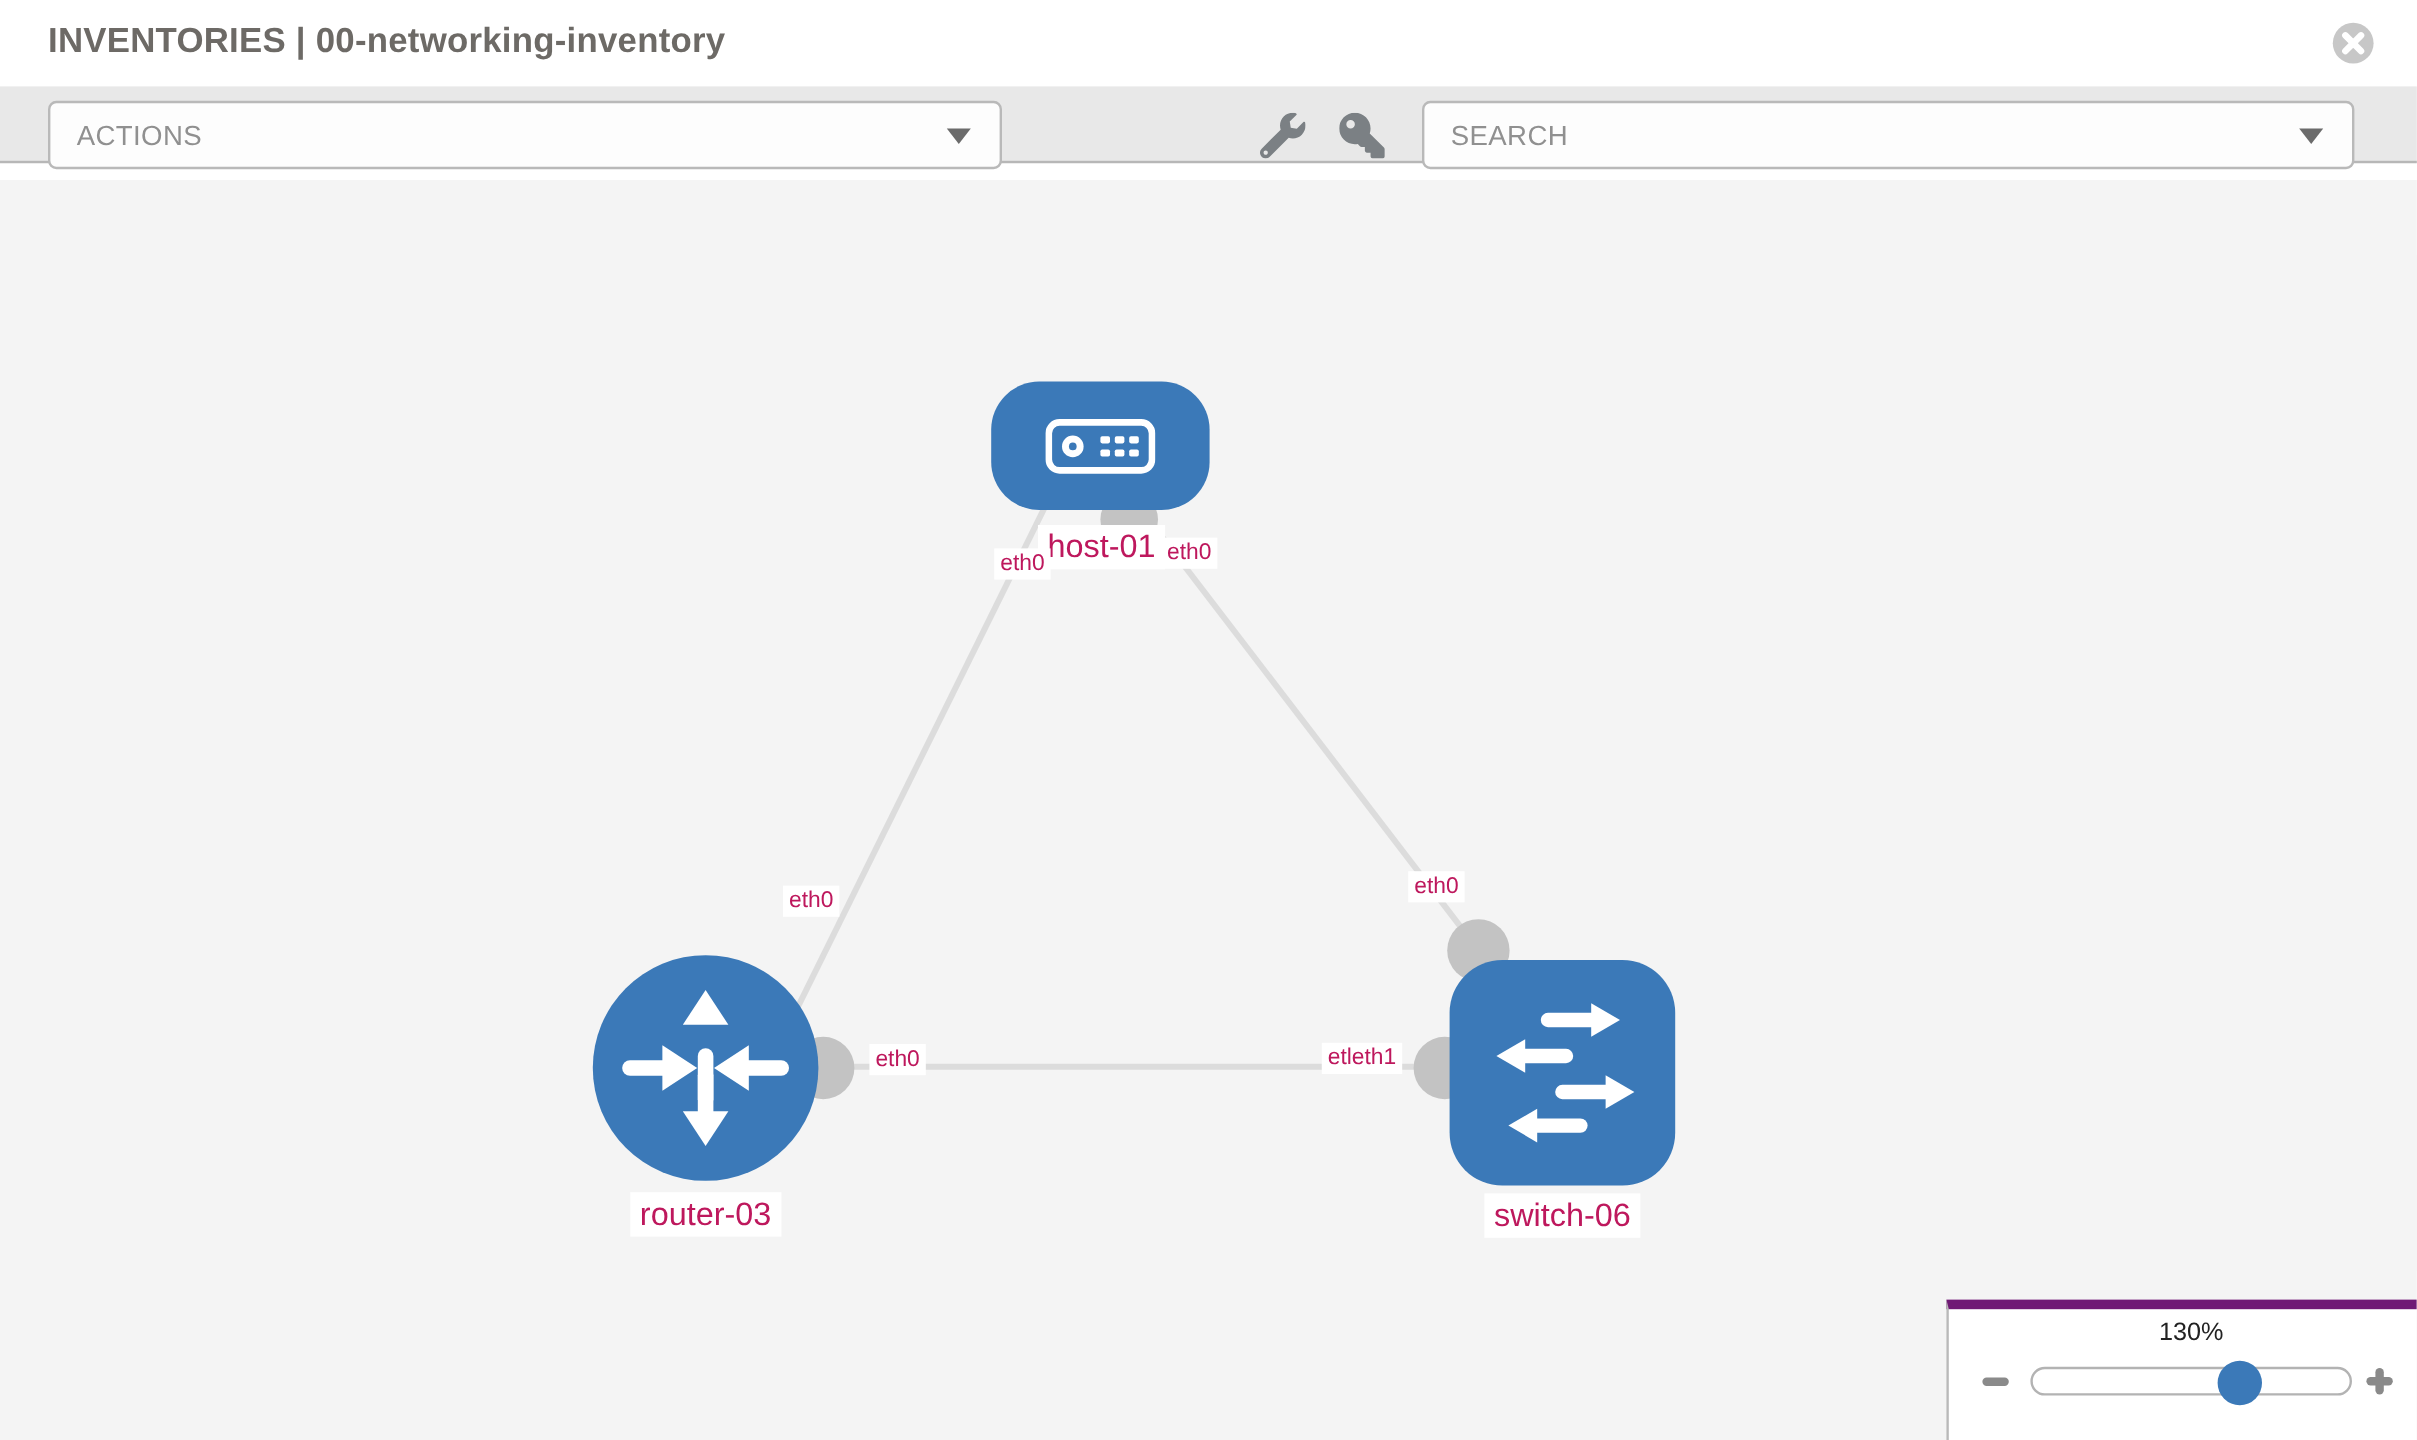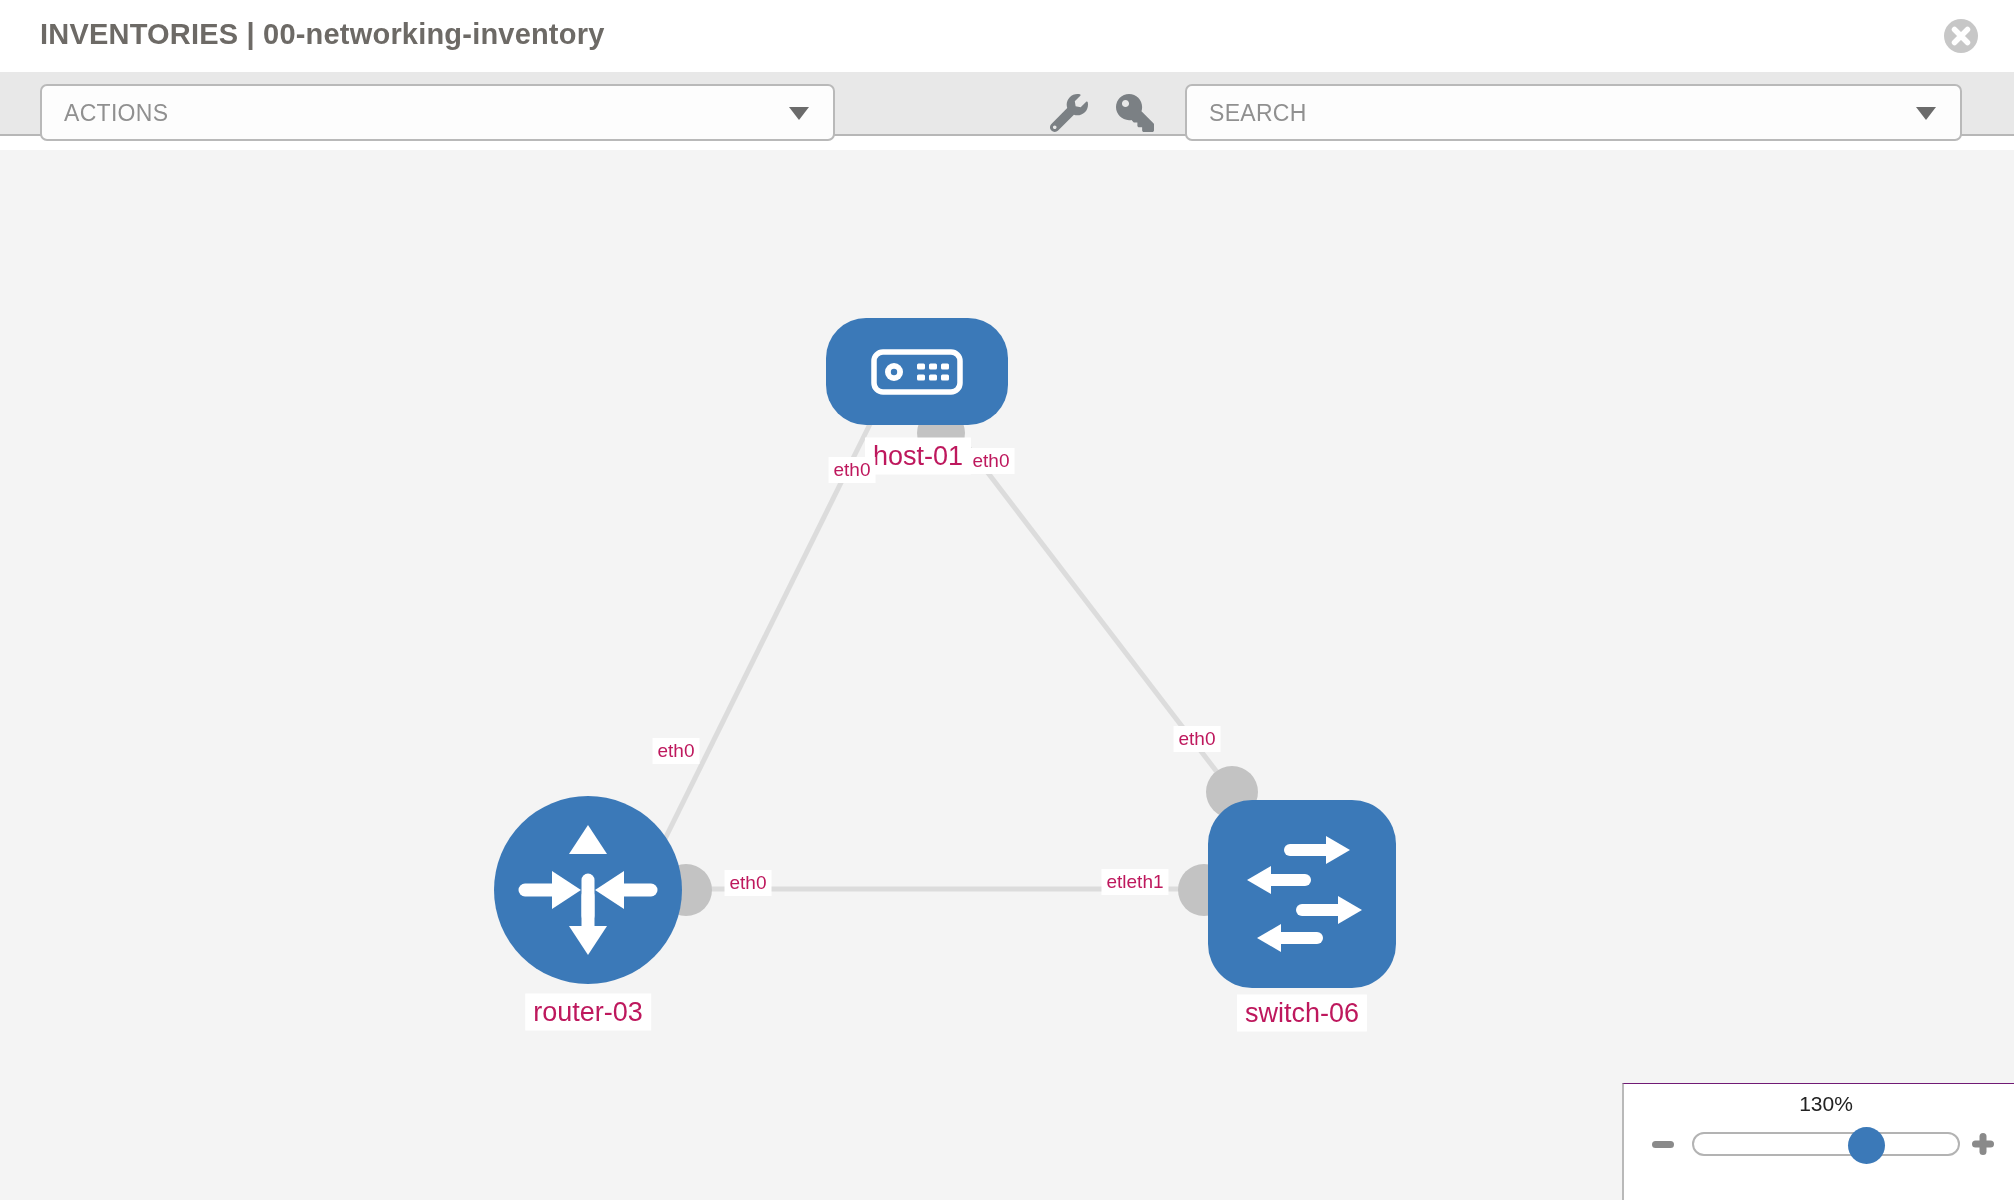--- a/index.html
+++ b/index.html
@@ -32,21 +32,21 @@
   .node-host{left:826px;top:168px;width:182px;height:107px;border-radius:40px;}
   .node-router{left:494px;top:646px;width:188px;height:188px;border-radius:50%;}
   .node-switch{left:1208px;top:650px;width:188px;height:188px;border-radius:44px;}
 
   .lbl{position:absolute;transform:translate(-50%,-50%);background:#ffffff;color:#be185d;white-space:nowrap;}
   .lbl-name{font-size:27px;padding:3px 8px;}
   .lbl-if{font-size:19px;padding:2px 5px;}
 
   
   .zoombox{position:absolute;right:0;bottom:0;width:392px;height:117px;background:#ffffff;
-           border-top:1px solid #701a75;border-left:2px solid #b9b9b9;}
+           border-top:8px solid #701a75;border-left:2px solid #b9b9b9;}
   .zoom-level{position:absolute;left:68px;top:8px;width:268px;text-align:center;font-size:21px;color:#222222;}
   .zoom-track{position:absolute;left:68px;top:48px;width:268px;height:24px;background:#ffffff;
               border:2px solid #b3b3b3;border-radius:13px;cursor:pointer;}
   .zoom-handle{position:absolute;left:154px;top:-7px;width:37px;height:37px;border-radius:50%;background:#3b79b8;cursor:pointer;}
   .zoom-btn{position:absolute;width:24px;height:24px;cursor:pointer;}
   .zoom-minus{left:27px;top:48px;}
   .zoom-plus{left:347px;top:48px;}
 </style>
 </head>
 <body>

